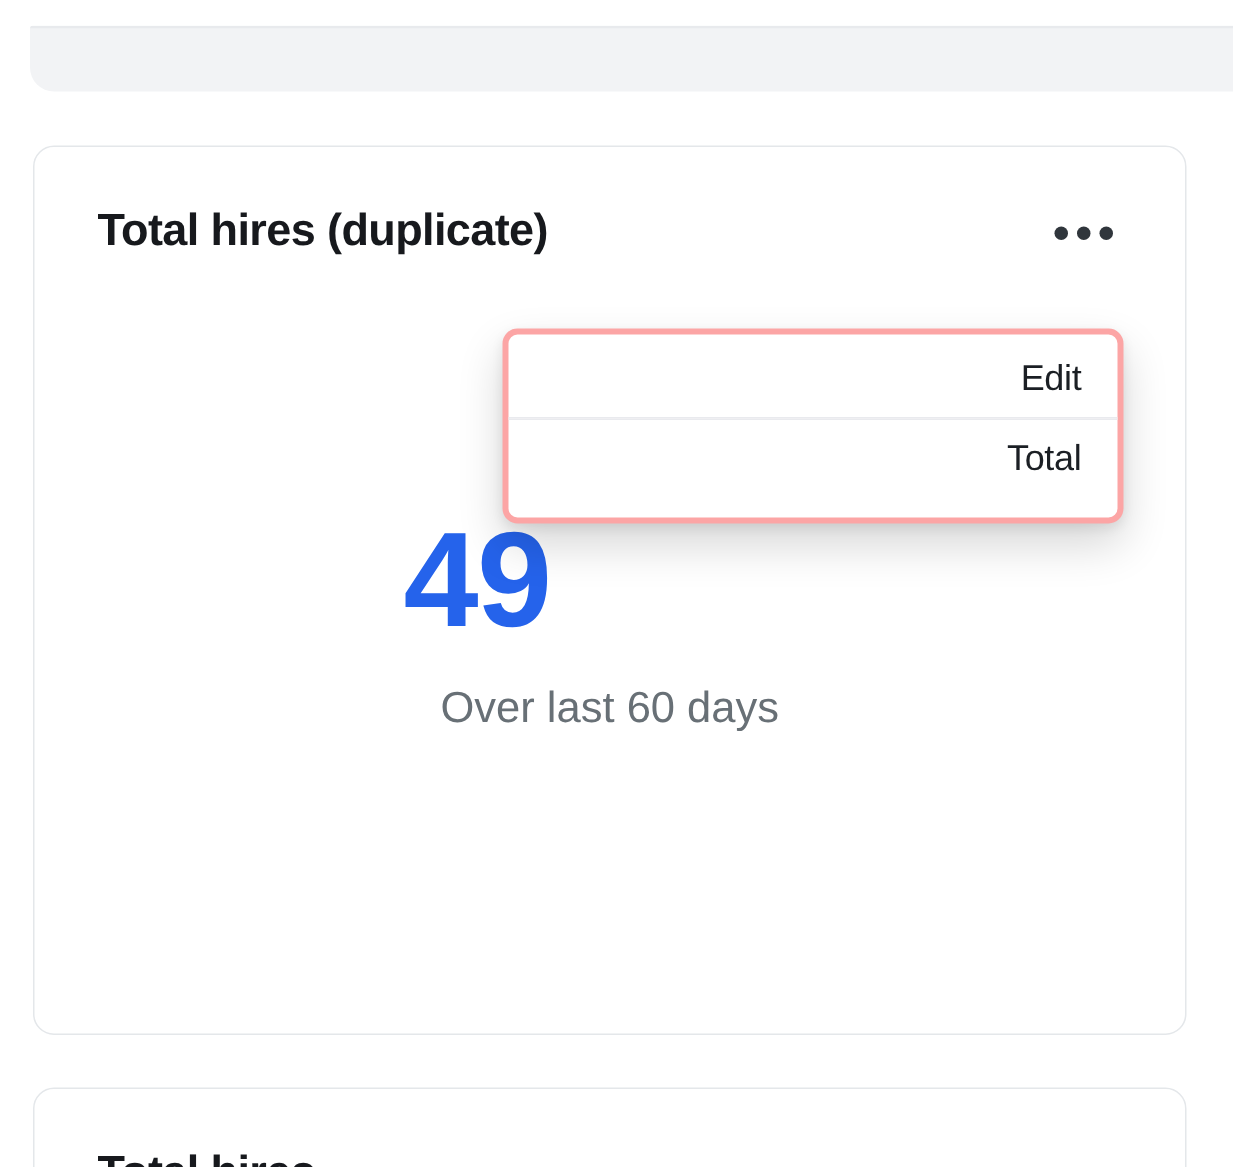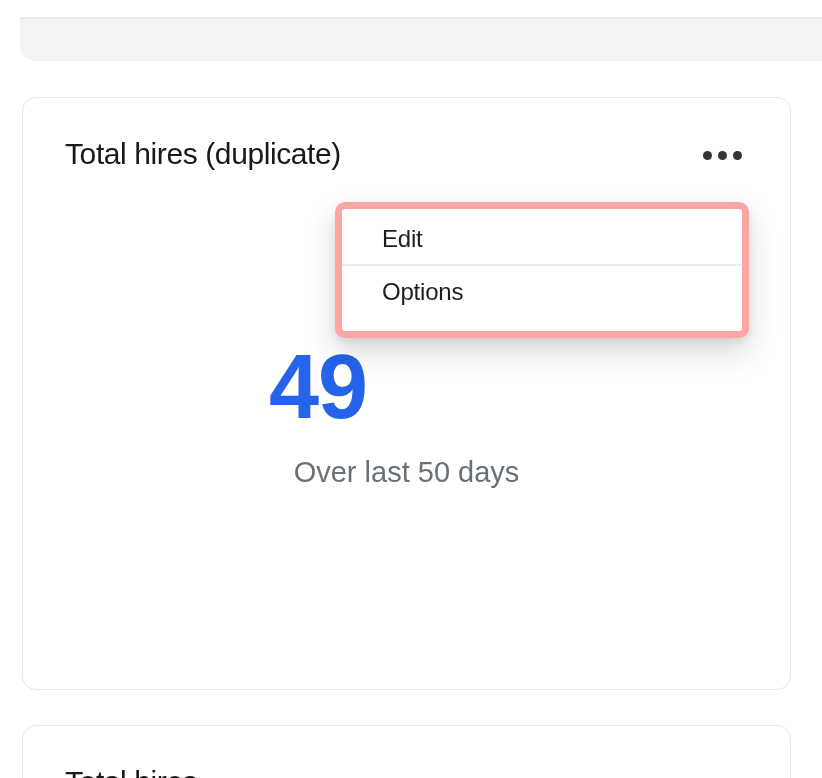--- a/index.html
+++ b/index.html
@@ -32,21 +32,21 @@
     border-radius: 14px;
   }
   .card-1 { top: 97px; height: 593px; }
   .card-2 { top: 725px; height: 260px; }
 
   .card-title {
     position: absolute;
     left: 42px; top: 38px;
     font-size: 30px;
     line-height: 36px;
-    font-weight: 400;
+    font-weight: 700;
     letter-spacing: -0.4px;
     color: #17191d;
     white-space: nowrap;
   }
 
   .ellipsis-btn {
     position: absolute;
     right: 40px; top: 42px;
     width: 56px; height: 30px;
     background: transparent;
@@ -94,28 +94,29 @@
     border-radius: 10px;
     font-size: 24px;
     display: flex; align-items: center; justify-content: center;
     white-space: nowrap;
     z-index: 30;
   }
 
   
   .menu {
     position: absolute;
-    left: 335px; top: 202px;
+    left: 335px; top: 219px;
     width: 414px;
     background: #ffffff;
-    border: 7px solid #fca5a5;
+    border: 4px solid #fca5a5;
     border-radius: 10px;
     padding: 4px 0 14px 0;
     box-shadow: 0 14px 30px rgba(0,0,0,0.16), 0 3px 8px rgba(0,0,0,0.08);
     z-index: 20;
+    text-align: right;
   }
   .menu-item {
     height: 51px;
     line-height: 51px;
     padding: 0 24px 0 40px;
     font-size: 24px;
     letter-spacing: -0.2px;
     color: #1b1f24;
     cursor: pointer;
     white-space: nowrap;
@@ -139,27 +140,27 @@
 
     <button class="ellipsis-btn">
       <span class="ellipsis-icon">
         <span class="dot"></span>
           <span class="dot"></span>
           <span class="dot"></span>
       </span>
     </button>
 
     <div class="metric-value">49</div>
-    <div class="metric-subtitle">Over last 50 days</div>
+    <div class="metric-subtitle">Over last 60 days</div>
   </div>
 
   <div class="menu" role="menu">
     <div class="menu-item" role="menuitem">Edit</div>
     <div class="menu-divider"></div>
     <div class="menu-divider"></div>
-    <div class="menu-item" role="menuitem">Options</div>
+    <div class="menu-item" role="menuitem">Total</div>
   </div>
 
   <div class="card card-2">
     <h2 class="card-title">Total hires</h2>
   </div>
 
 </div>
 
 </body></html>

